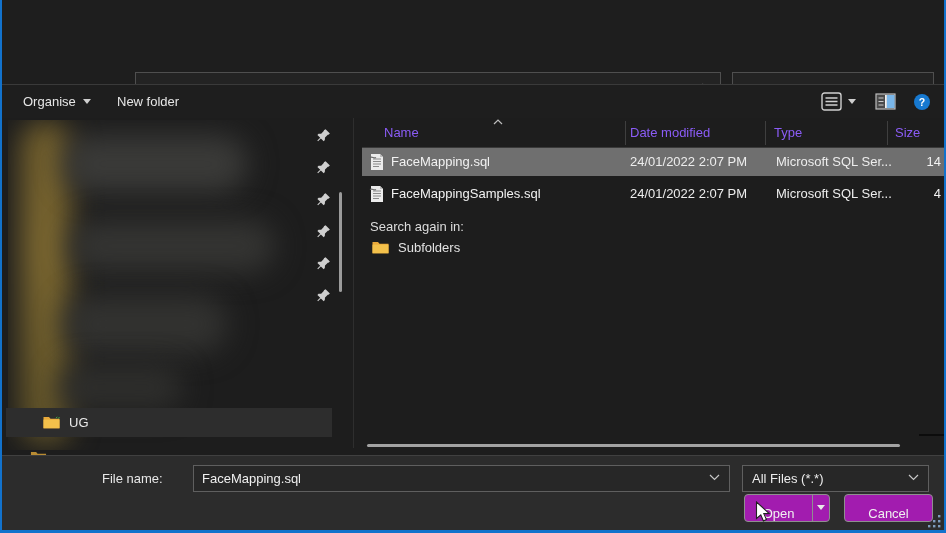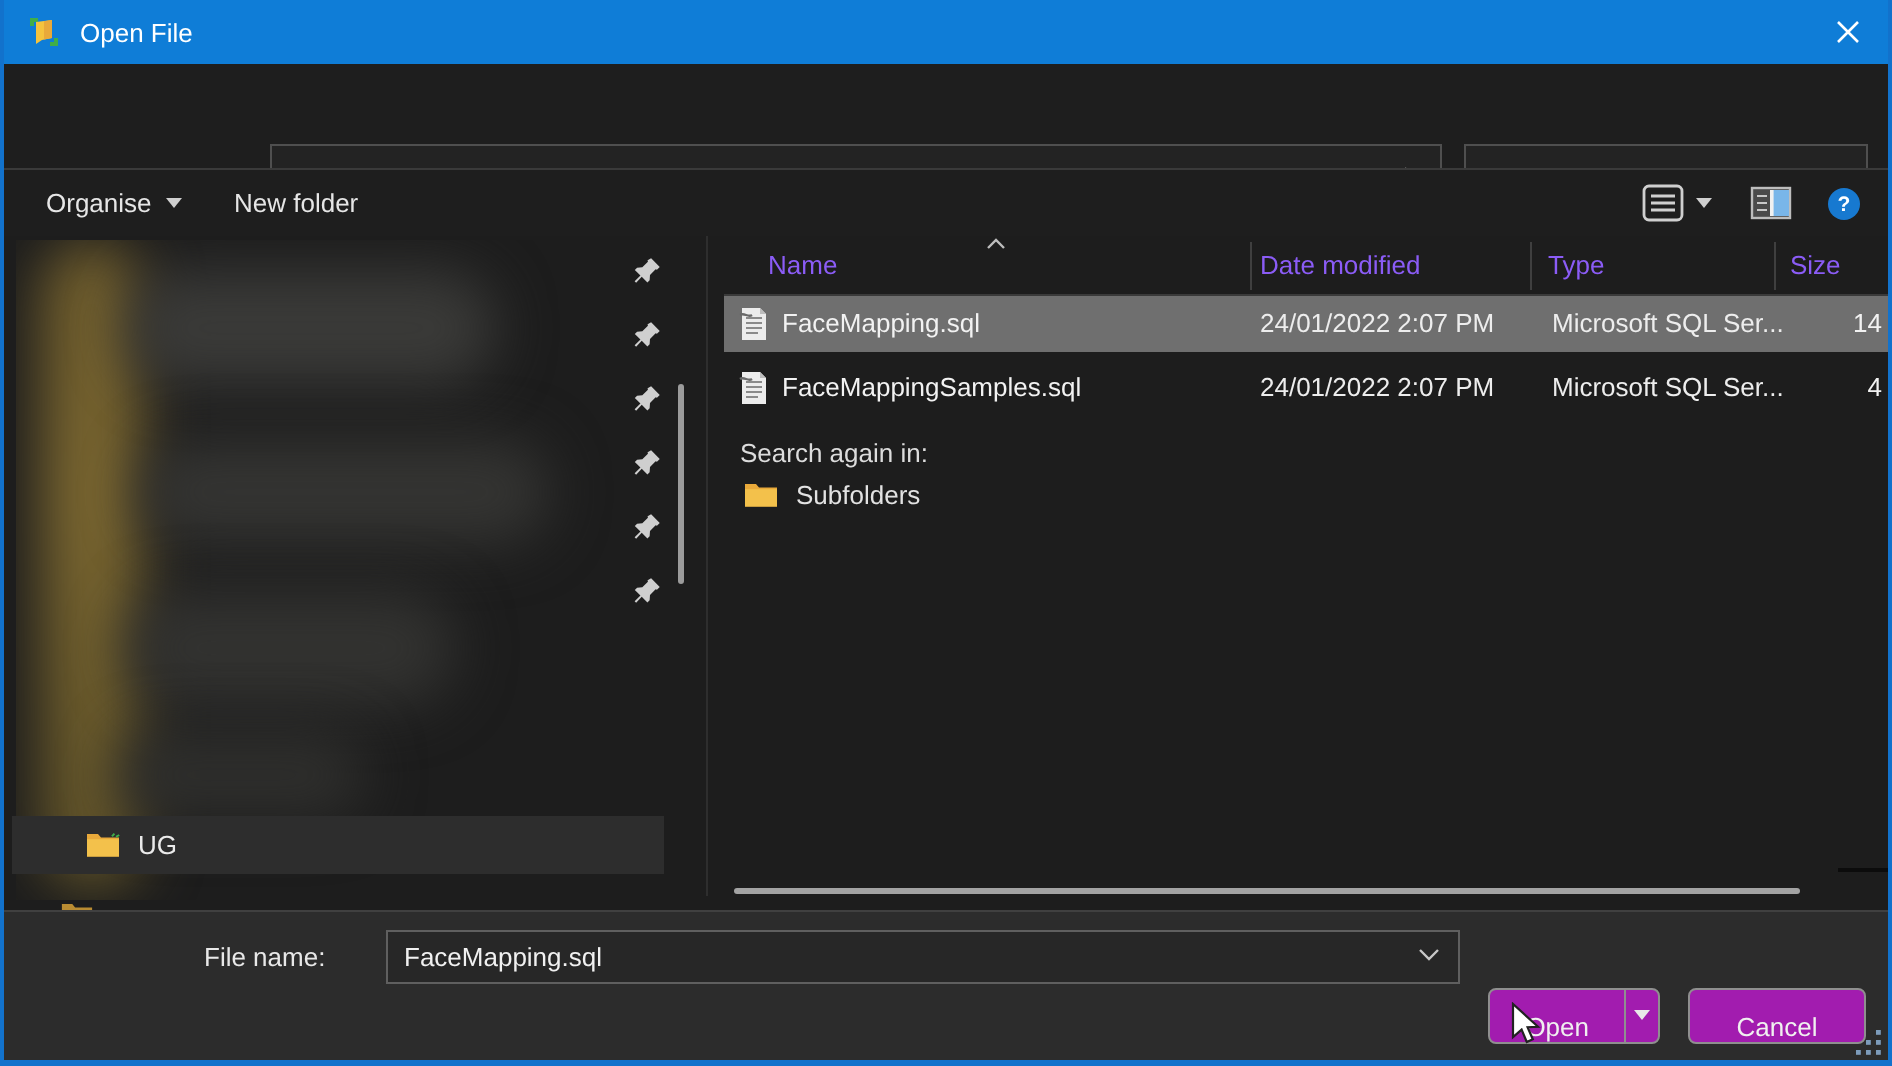--- a/index.html
+++ b/index.html
@@ -73,33 +73,20 @@
   .btn-open .split{width:17px;height:27px;border-left:1px solid #8f8f8f;display:flex;align-items:center;justify-content:center;}
   .btn-cancel{left:842px;width:89px;justify-content:center;}
   .grip{position:absolute;right:3px;bottom:3px;}
   .cursor{position:absolute;left:753px;top:501px;z-index:50;}
 </style>
 </head>
 <body>
 
 <div class="window">
 
-  <div class="titlebar">
-    <svg class="appicon" viewBox="0 0 16 16">
-      <path d="M1 1 h4 v2 h-2 v2 h-2 Z M15 15 h-4 v-2 h2 v-2 h2 Z" fill="#3fae49"></path>
-      <path d="M4 3 l8 -1 v9 l-5 1 -3 2 Z" fill="#f5c33d"></path>
-      <path d="M8 2.6 l4 -0.6 v9 l-4 0.8 Z" fill="#e9a93a"></path>
-    </svg>
-    <span class="title">Open File</span>
-    <div class="close-btn">
-      <svg width="12" height="12" viewBox="0 0 12 12">
-        <path d="M1 1 L11 11 M11 1 L1 11" stroke="#ffffff" stroke-width="1.3"></path>
-      </svg>
-    </div>
-  </div>
 
   <div class="navrow">
     <div class="navbtn" style="left:10px;width:27px;">
         <span>←</span>
       </div>
     <div class="navbtn dim" style="left:45px;width:27px;">
         <span>→</span>
       </div>
     <div class="navbtn" style="left:77px;width:20px;">
       <svg width="10" height="6" viewBox="0 0 10 6">
@@ -276,20 +263,26 @@
   <div class="footer">
     <div class="fn-label">File name:</div>
 
     <div class="combo combo-filename">
       <input type="text" value="FaceMapping.sql" style="">
       <svg class="chev" width="11" height="7" viewBox="0 0 11 7">
           <path d="M1 1 L5.5 5.5 L10 1" fill="none" stroke="#c8c8c8" stroke-width="1.2"></path>
         </svg>
     </div>
 
+    <div class="combo combo-filetype">
+      <span>All Files (*.*)</span>
+      <svg class="chev" width="11" height="7" viewBox="0 0 11 7">
+          <path d="M1 1 L5.5 5.5 L10 1" fill="none" stroke="#c8c8c8" stroke-width="1.2"></path>
+        </svg>
+    </div>
 
     <div class="btn btn-open">
       <span class="lbl">Open</span>
       <span class="split">
         <span class="caret-down" style="margin:0;border-top-color:#e8e8e8;"></span>
       </span>
     </div>
     <div class="btn btn-cancel">
       <span>Cancel</span>
     </div>

